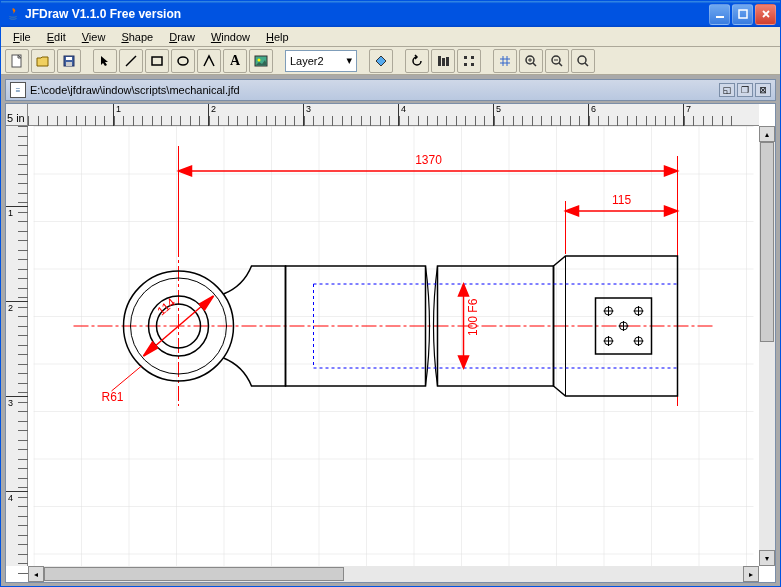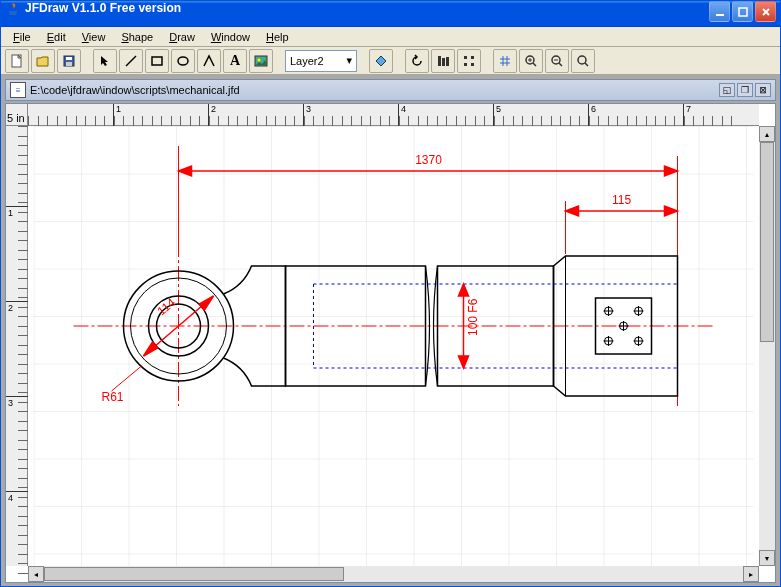--- a/index.html
+++ b/index.html
@@ -1,17 +1,17 @@
 <!DOCTYPE html>
 <html><head>
 <meta charset="utf-8">
 <style>
 * { box-sizing: border-box; margin: 0; padding: 0; font-family: Tahoma, sans-serif; font-size: 11px; }
 body { background: #ece9d8; width: 781px; height: 587px; overflow: hidden; border: 1px solid #0053e1; }
-.titlebar { height: 26px; background: linear-gradient(to bottom, #3b8fe2 0%, #0053e1 10%, #0053e1 90%, #0046c9 100%); display: flex; align-items: flex-start; padding: 0 4px; color: white; }
+.titlebar { height: 26px; background: linear-gradient(to bottom, #3b8fe2 0%, #0053e1 10%, #0053e1 90%, #0046c9 100%); display: flex; align-items: center; padding: 0 4px; color: white; }
 .titlebar-icon { width: 16px; height: 16px; margin-right: 4px; display:flex; align-items:center; justify-content:center;}
 .titlebar-title { flex: 1; font-weight: bold; font-size: 12px; }
 .winbtn { width: 21px; height: 21px; background: linear-gradient(to bottom,#6fa8f0,#3a7de0); border: 1px solid #fff3; border-radius: 3px; margin-left: 2px; display: flex; align-items: center; justify-content: center; color: white; font-weight: bold; cursor: pointer; }
 .winbtn.close { background: linear-gradient(to bottom,#f08070,#d04030); }
 .menubar { height: 20px; background: #ece9d8; display: flex; align-items: center; padding: 0 4px; border-bottom: 1px solid #aca899;}
 .menu-item { padding: 2px 8px; cursor: pointer; }
 .menu-item u { text-decoration: underline; }
 .toolbar { height: 28px; background: #ece9d8; display: flex; align-items: center; padding: 2px 4px; border-bottom: 1px solid #aca899; gap: 2px; }
 .tbtn { width: 24px; height: 24px; border: 1px solid #aca899; background: #ece9d8; display: flex; align-items: center; justify-content: center; cursor: pointer; font-size: 12px; border-radius:2px;}
 .tsep { width: 8px; height: 24px; }

